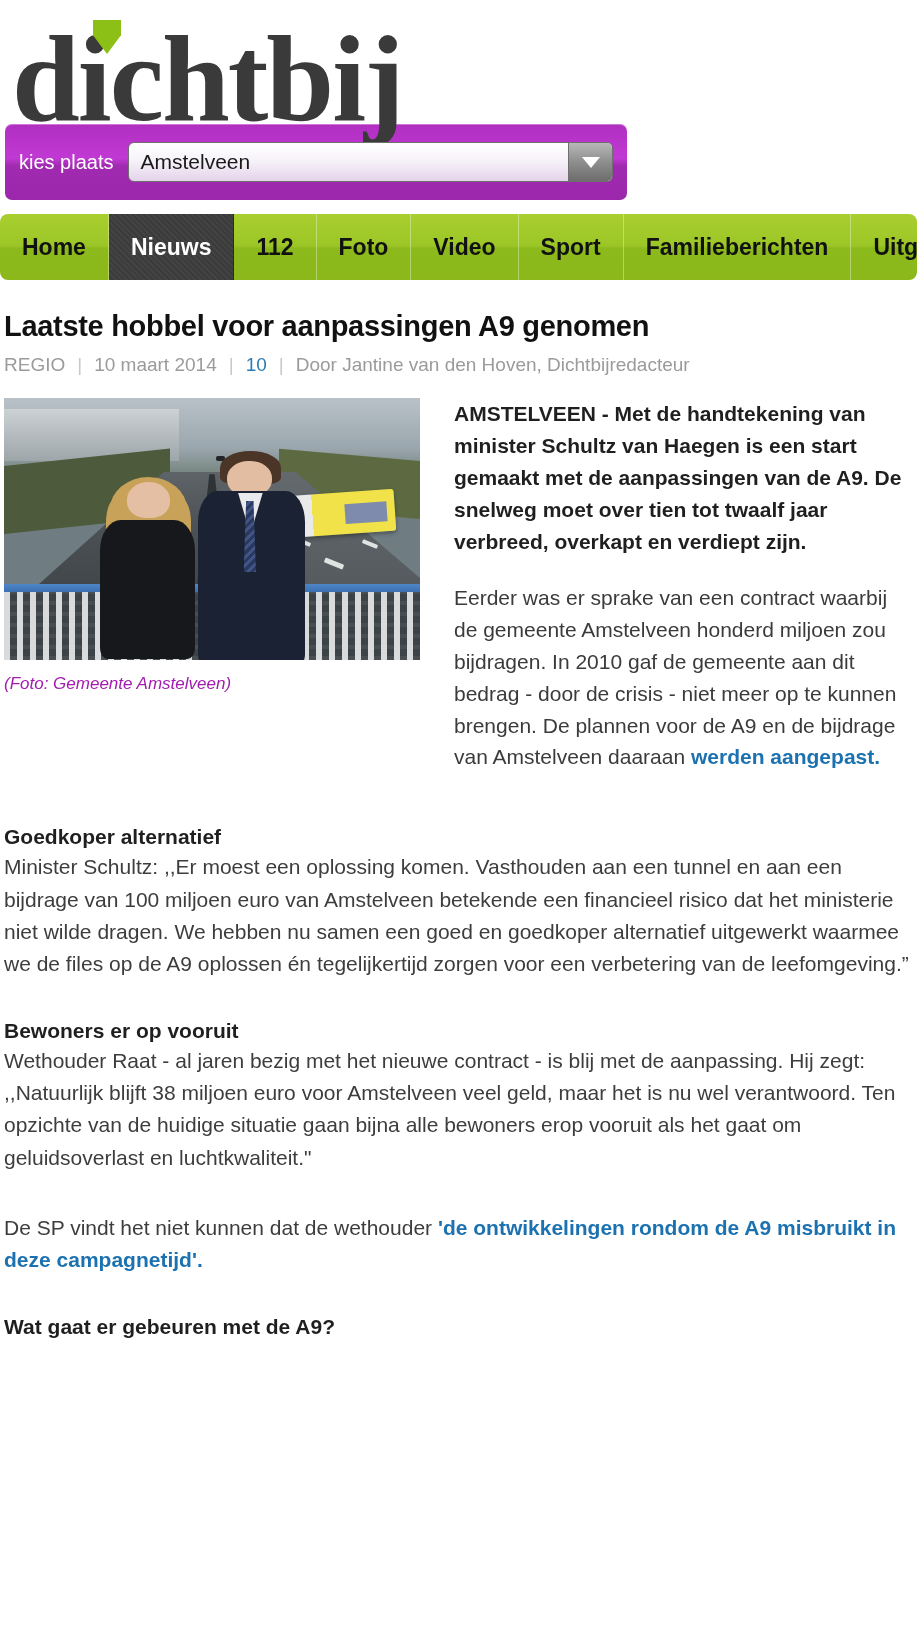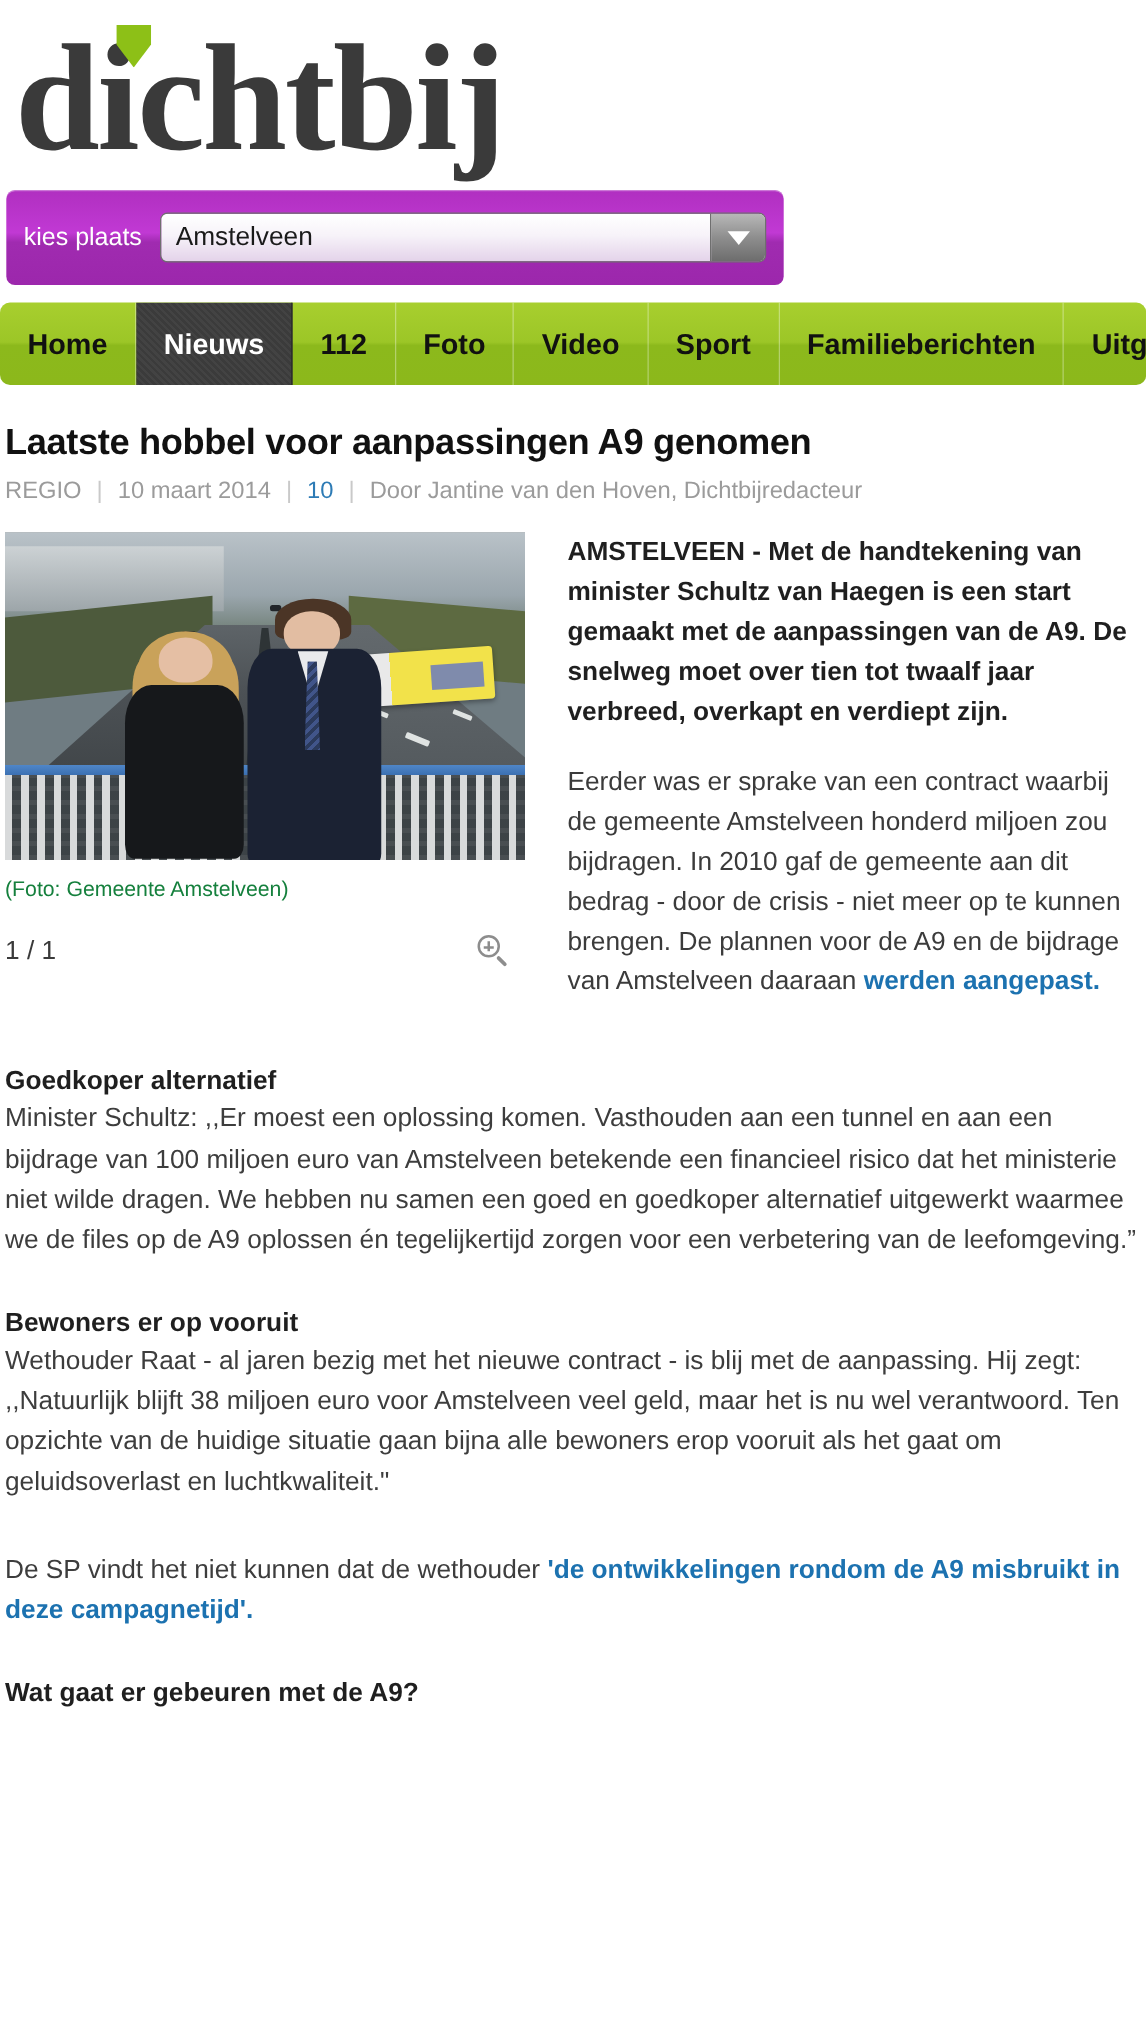--- a/index.html
+++ b/index.html
@@ -11,21 +11,21 @@
     width: 917px;
     min-height: 1629px;
     font-family: "Liberation Sans", sans-serif;
     color: #333333;
     -webkit-font-smoothing: antialiased;
   }
 
   
   .logo-wrap {
     padding: 18px 0 0 10px;
-    height: 152px;
+    height: 124px;
     position: relative;
   }
   .logo {
     font-family: "Liberation Serif", serif;
     font-weight: bold;
     font-size: 122px;
     line-height: 1;
     color: #3a3a3a;
     letter-spacing: -2px;
     position: relative;
@@ -264,21 +264,22 @@
     clip-path: polygon(0 0, 100% 0, 60% 100%, 40% 100%);
   }
   .ph-person-m .tie {
     position:absolute; left:43%; top:24%; width:11%; height:34%;
     background: repeating-linear-gradient(135deg,#2b3a5c 0 3px,#41558a 3px 6px);
     clip-path: polygon(20% 0, 80% 0, 100% 100%, 0 100%);
   }
 
   .caption {
     font-size: 17px;
-    color: #15803d;
+    font-style: italic;
+    color: #a21caf;
     margin-top: 14px;
   }
   .gallery-bar {
     display: flex;
     align-items: center;
     justify-content: space-between;
     margin-top: 26px;
     padding-right: 12px;
   }
   .gallery-count { font-size: 21px; color: #3a3a3a; }
@@ -414,29 +415,20 @@
           <div class="hair"></div>
           <div class="head"></div>
           <div class="body"></div>
           <div class="shirt"></div>
           <div class="tie"></div>
         </div>
       </div>
 
       <div class="caption">(Foto: Gemeente Amstelveen)</div>
 
-      <div class="gallery-bar">
-        <span class="gallery-count">1 / 1</span>
-        <span class="zoom-icon">
-          <span class="lens"></span>
-          <span class="plus-h"></span>
-          <span class="plus-v"></span>
-          <span class="handle"></span>
-        </span>
-      </div>
     </div>
 
     <div class="lead">
       <p>AMSTELVEEN - Met de handtekening van minister Schultz van Haegen is een start gemaakt met de aanpassingen van de A9. De snelweg moet over tien tot twaalf jaar verbreed, overkapt en verdiept zijn.</p>
       <p class="second"><span>Eerder was er sprake van een contract waarbij de gemeente Amstelveen honderd miljoen zou bijdragen. In 2010 gaf de gemeente aan dit bedrag - door de crisis - niet meer op te kunnen brengen. De plannen voor de A9 en de bijdrage van Amstelveen daaraan </span><a class="link" href="#">werden aangepast.</a></p>
     </div>
 
   </div>
 
   <div class="body-sections">

